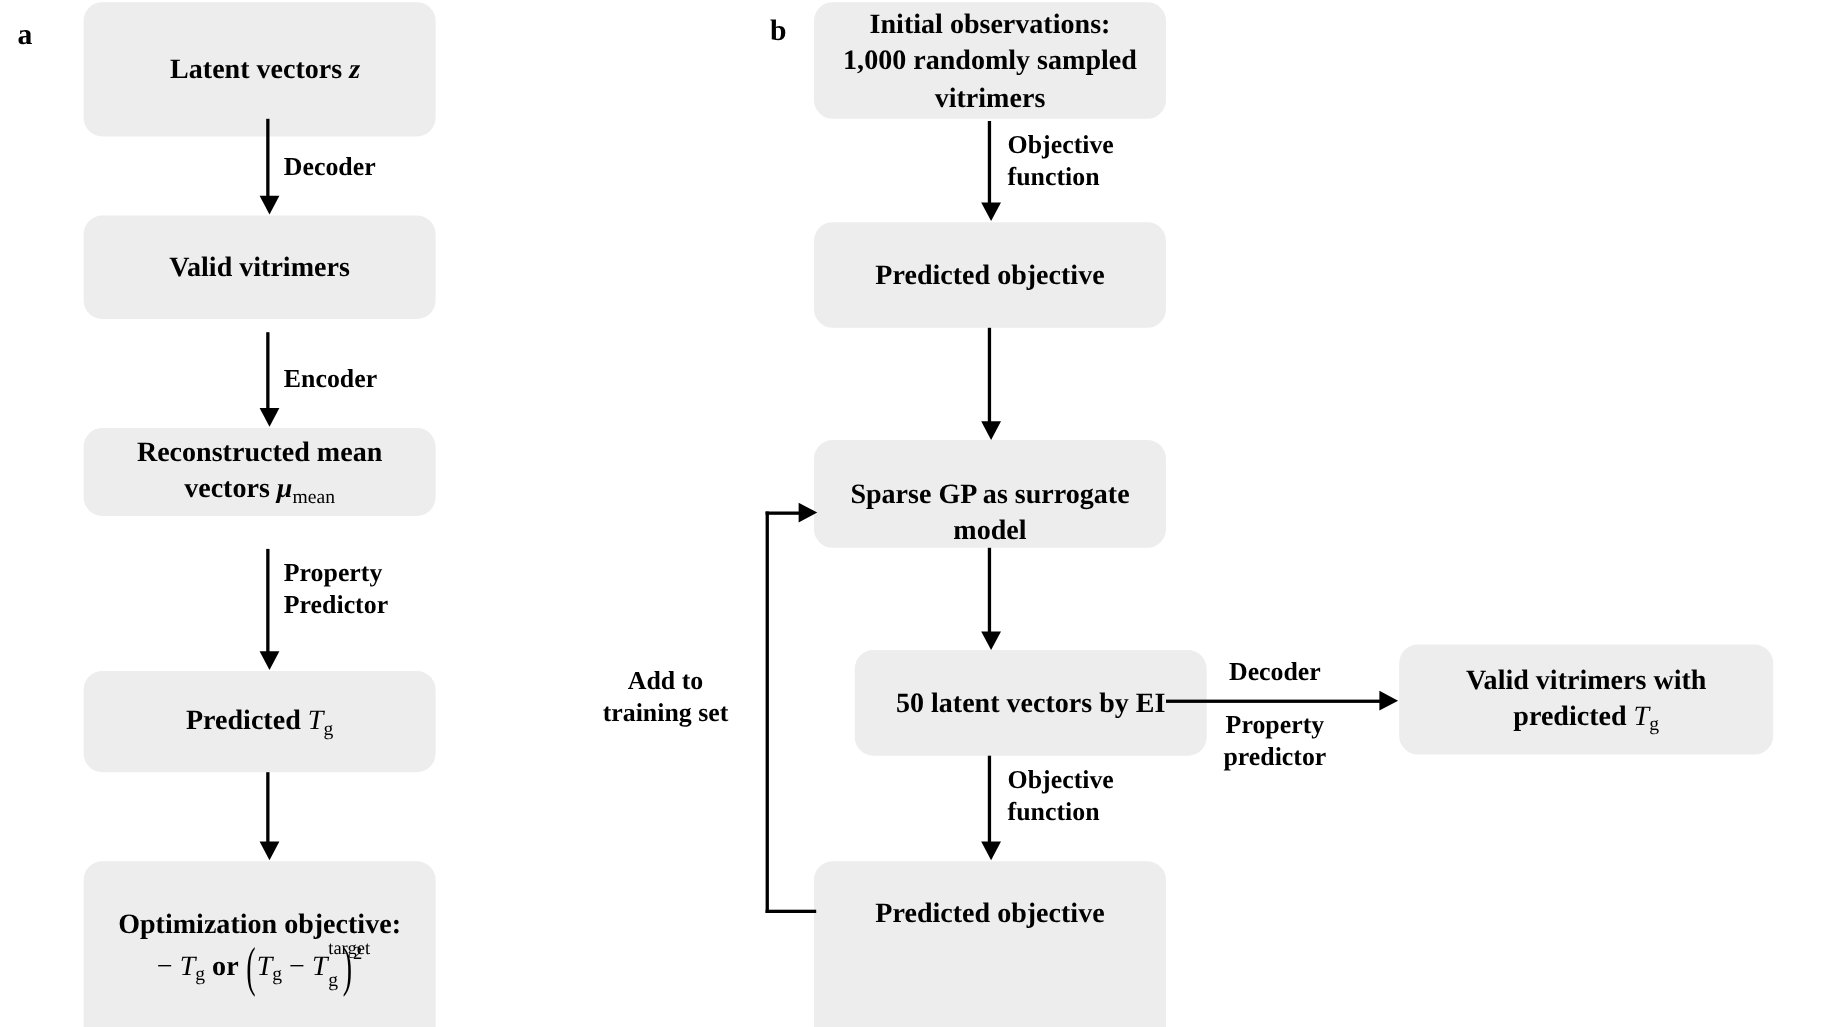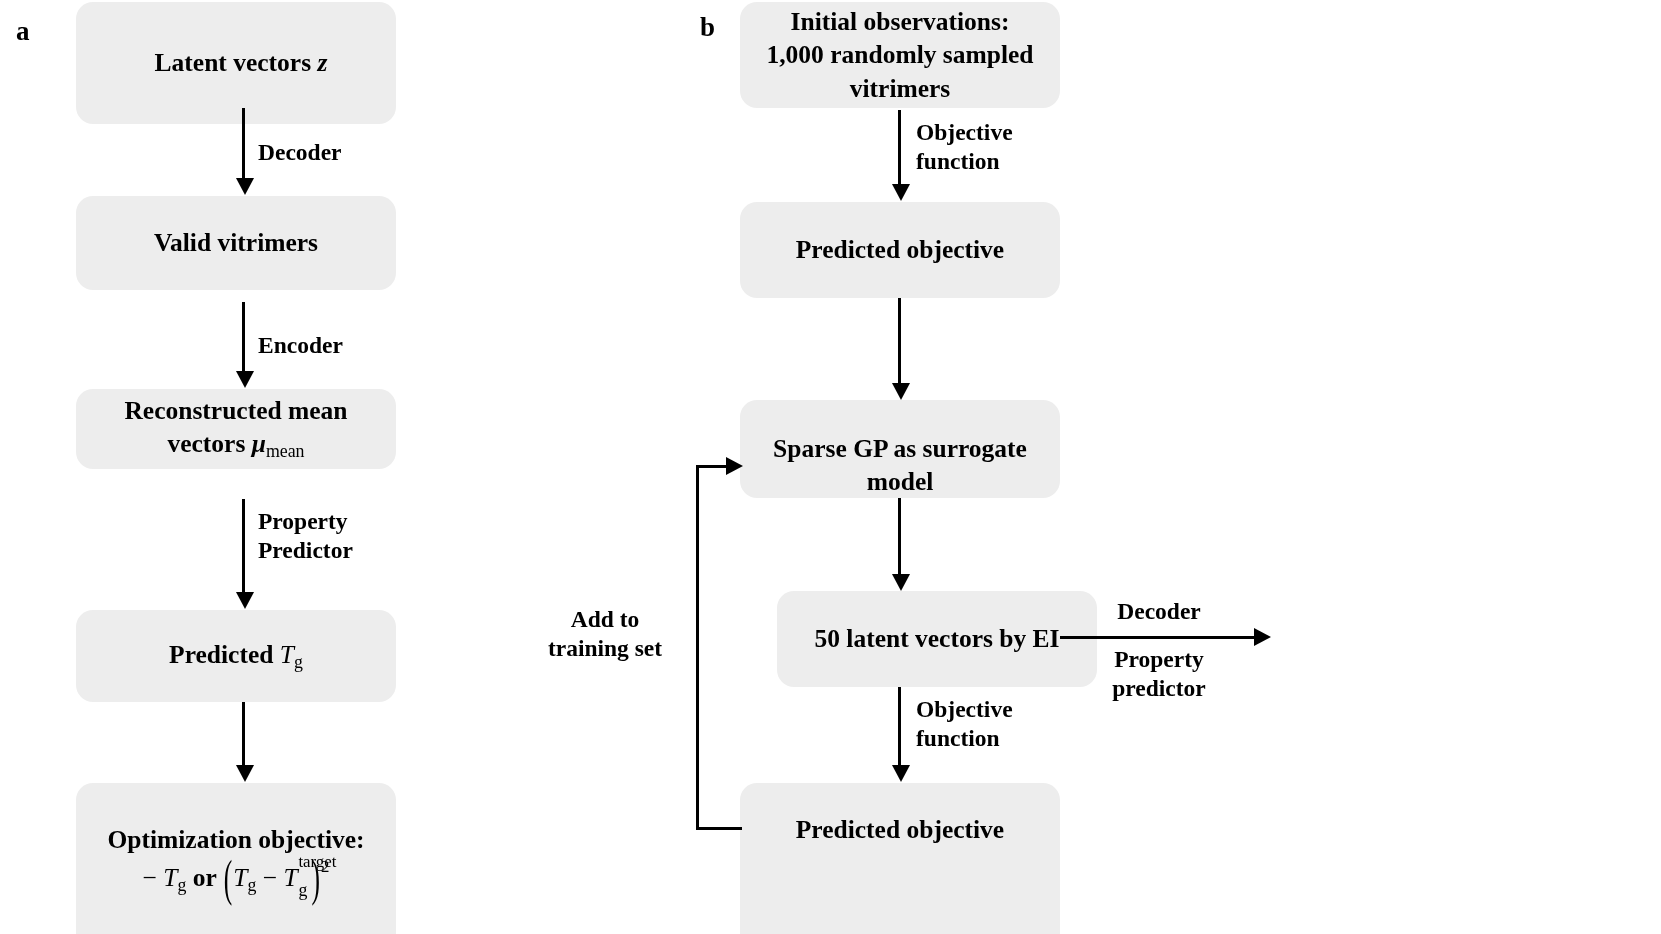--- a/index.html
+++ b/index.html
@@ -148,14 +148,22 @@
   <div class="arrow-right" style="left:726px;top:457px;"></div>
   <div class="edge-label" style="left:520px;top:605px;width:170px;text-align:center;">Add to
 training set</div>
 
   <div class="hline" style="left:1060px;top:636px;width:198px;"></div>
   <div class="arrow-right" style="left:1254px;top:628px;"></div>
   <div class="edge-label" style="left:1060px;top:597px;width:198px;text-align:center;">Decoder</div>
   <div class="edge-label" style="left:1060px;top:645px;width:198px;text-align:center;">Property
 predictor</div>
 
+  <div class="node" style="left:1272px;top:586px;width:340px;height:100px;">
+    <div class="inner">
+      <div>Valid vitrimers with</div>
+      <div>
+        <span>predicted </span><span class="mi">T</span><span class="sub mrm">g</span>
+      </div>
+    </div>
+  </div>
 
 </div>
 
 </body></html>

